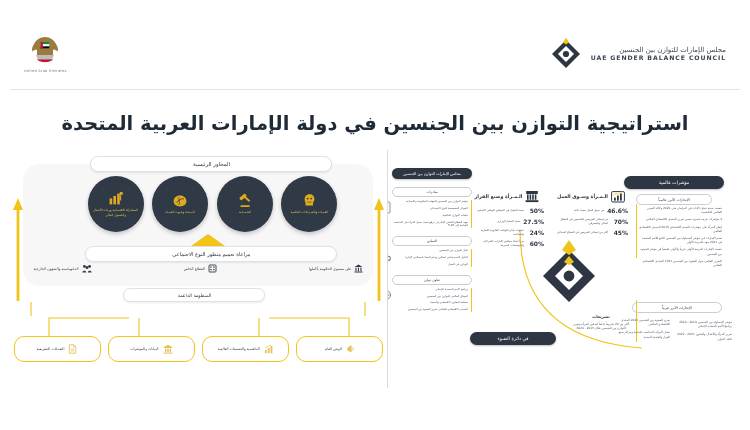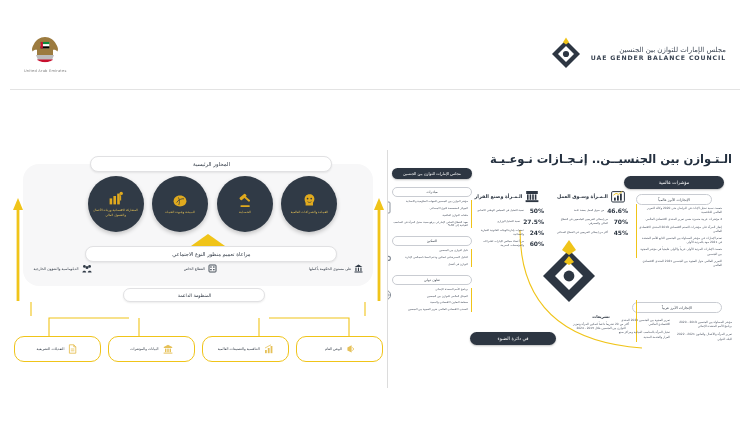--- a/index.html
+++ b/index.html
@@ -209,26 +209,26 @@
         <rect x="12.6" y="7" width="2.3" height="6.4" fill="#c8102e"></rect>
         <path d="M8 20 L26 20 L24 25 L10 25 Z" fill="#bdbdbd"></path>
         <path d="M9 24.5 C11 28 23 28 25 24.5 Z" fill="#c8102e"></path>
         <path d="M10.5 25.6 C12.4 28.6 21.6 28.6 23.5 25.6" fill="none" stroke="#ffffff" stroke-width=".7"></path>
       </svg>
       <div class="emblem-cap">United Arab Emirates</div>
     </div>
 
   </div>
 
+  <div id="main-title">استراتيجية التوازن بين الجنسين في دولة الإمارات العربية المتحدة</div>
 
   <div id="content">
 
     <div id="pane-left">
 
-      <div class="lg-title">الـتـوازن بين الجنسيــن.. إنـجـازات نـوعـيـة</div>
 
       <div class="lbox pill-dark" id="lg-badge-global">مؤشرات عالمية</div>
       <div class="lbox pill-outline" id="lg-sub-global">الإنجازات الأبرز عالمياً</div>
       <div class="tickline"></div>
       <div class="lbox" id="lg-list-global">
         <div class="micro">حققت نسبة تمثيل الإناث في البرلمان حتى 2020 وكالة التقرير العالمي للتنافسية</div>
         <div class="micro" style="margin-top:3px">4 مؤشرات عربية متميزة ضمن تقرير المنتدى الاقتصادي العالمي</div>
         <div class="micro" style="margin-top:3px">إنجاز المرأة على مؤشرات التقدم الاقتصادي 2019 المنتدى الاقتصادي العالمي</div>
         <div class="micro" style="margin-top:3px">تقدم الإمارات في مؤشر المساواة بين الجنسين التابع للأمم المتحدة في 2021 مهد بالمرتبة الأولى</div>
         <div class="micro" style="margin-top:3px">حققت الإمارات المرتبة الأولى عربياً والأولى خليجياً في مؤشر الفجوة بين الجنسين</div>

